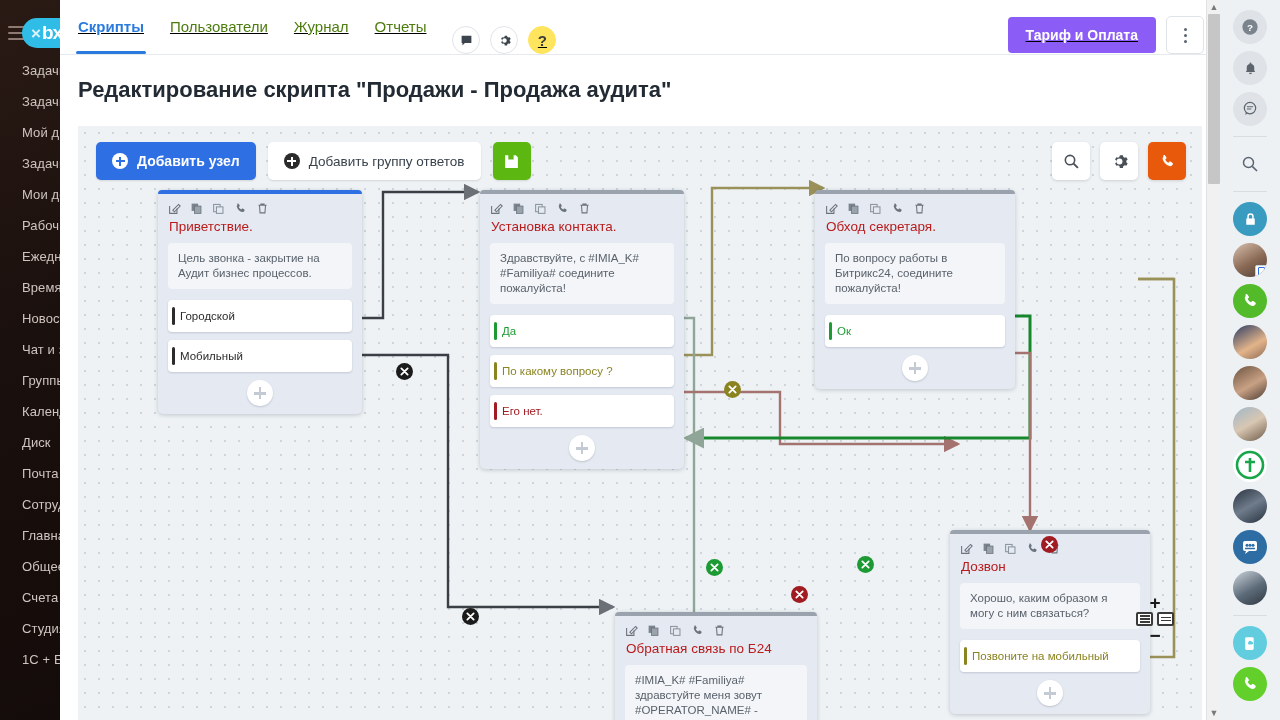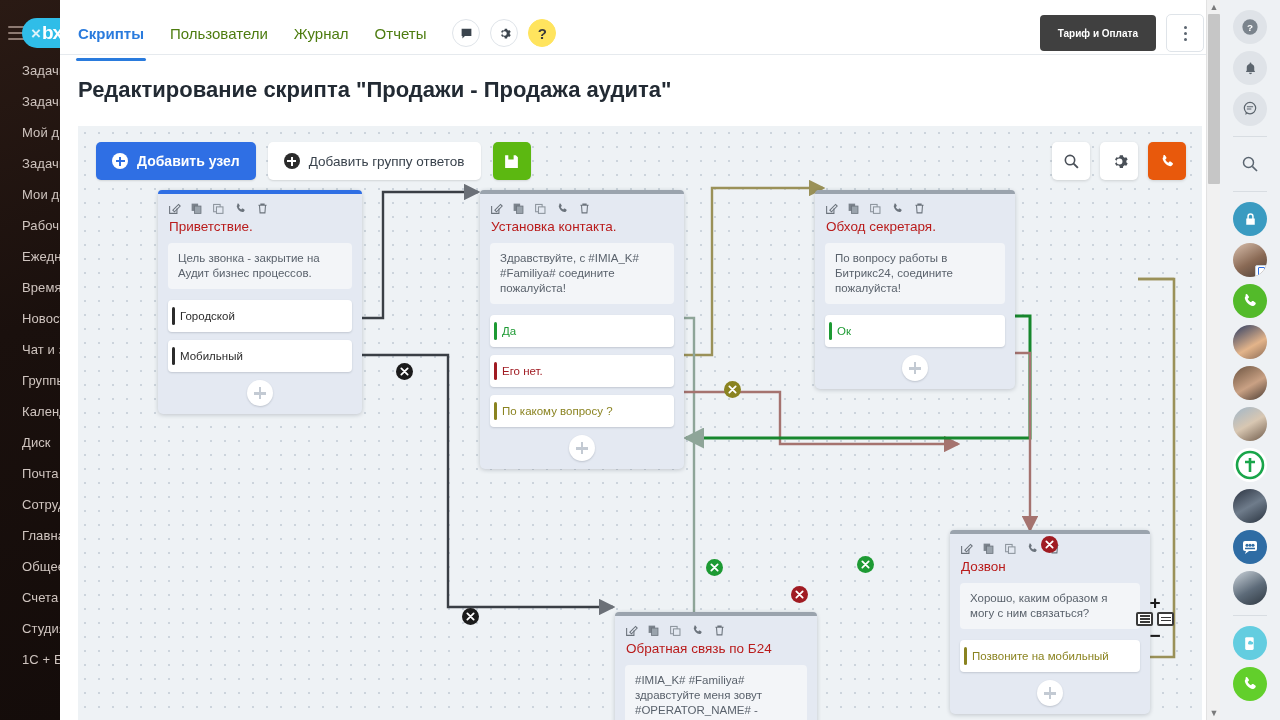--- a/index.html
+++ b/index.html
@@ -33,21 +33,21 @@
 
   
   .app {
     position: absolute; left: 60px; top: 0; width: 1160px; height: 720px;
     background: #fff;
   }
 
   
   .topbar {
     position: relative; height: 55px; border-bottom: 1px solid #e6eaee;
-    display: flex; align-items: center; padding: 12px 16px 0 18px;
+    display: flex; align-items: flex-end; padding: 12px 16px 0 18px; text-decoration: underline;
   }
   .tabs { display: flex; align-items: center; gap: 26px; height: 55px; }
   .tab {
     font-size: 15px; color: #4d7c0f; height: 55px; line-height: 55px;
     cursor: pointer; position: relative;
   }
   .tab.active { color: #2a7bdd; font-weight: bold; }
   .tab.active::after {
     content: ""; position: absolute; left: -2px; right: -2px; bottom: 0;
     height: 3px; background: #2a7bdd; border-radius: 2px;
@@ -55,22 +55,22 @@
   .icon-btn-round {
     width: 28px; height: 28px; border-radius: 50%;
     border: 1px solid #dfe4e9; background: #fff;
     display: flex; align-items: center; justify-content: center;
     cursor: pointer;
   }
   .icon-btn-round.help { background: #ffe45e; border-color: #ffe45e; font-weight: bold; color: #3b3b3b; font-size: 15px; }
   .topbar-icons { display: flex; gap: 10px; margin-left: 26px; align-items: center; }
   .topbar-right { margin-left: auto; display: flex; align-items: center; gap: 10px; }
   .btn-tariff {
-    background: #404040; color: #fff; border: 0; border-radius: 4px;
-    padding: 0 18px; height: 36px; font-size: 10px; font-weight: bold;
+    background: #8b5cf6; color: #fff; border: 0; border-radius: 4px;
+    padding: 0 18px; height: 36px; font-size: 14px; font-weight: bold;
     cursor: pointer; font-family: inherit;
   }
   .btn-kebab {
     width: 38px; height: 38px; border: 1px solid #dfe4e9; border-radius: 5px;
     background: #fff; display: flex; align-items: center; justify-content: center;
     flex-direction: column; gap: 3px; cursor: pointer;
   }
   .btn-kebab i { width: 3px; height: 3px; background: #5b6570; border-radius: 50%; display:block; }
 
   
@@ -423,22 +423,22 @@
                 </span>
                 <span>
                   <svg class="ni" viewBox="0 0 16 16">
                     <path fill="none" stroke="#6b737c" stroke-width="1.3" d="M3 4h10M6 4V2.6h4V4M4.3 4l.7 9.4h6l.7-9.4"></path>
                   </svg>
                 </span>
               </div>
               <div class="node-title">Установка контакта.</div>
               <div class="node-msg">Здравствуйте, с  #IMIA_K#  #Familiya# соедините пожалуйста!</div>
               <div class="answer" style="--c:#1d9a33;color:#1d9a33"><span>Да</span></div>
+              <div class="answer" style="--c:#8a8320;color:#8a8320"><span>По какому вопросу ?</span></div>
               <div class="answer" style="--c:#a01b22;color:#a01b22"><span>Его нет.</span></div>
-              <div class="answer" style="--c:#8a8320;color:#8a8320"><span>По какому вопросу ?</span></div>
               <div class="node-add"></div>
             </div>
           </div>
           <div class="node" style="left: 737px; top: 64px; width: 200px;">
             <div class="cap" style="background:#9aa3ad"></div>
             <div class="node-inner">
               <div class="node-icons">
                 <span>
                   <svg class="ni" viewBox="0 0 16 16">
                     <path fill="none" stroke="#6b737c" stroke-width="1.3" d="M2 5v9h9V8"></path>

